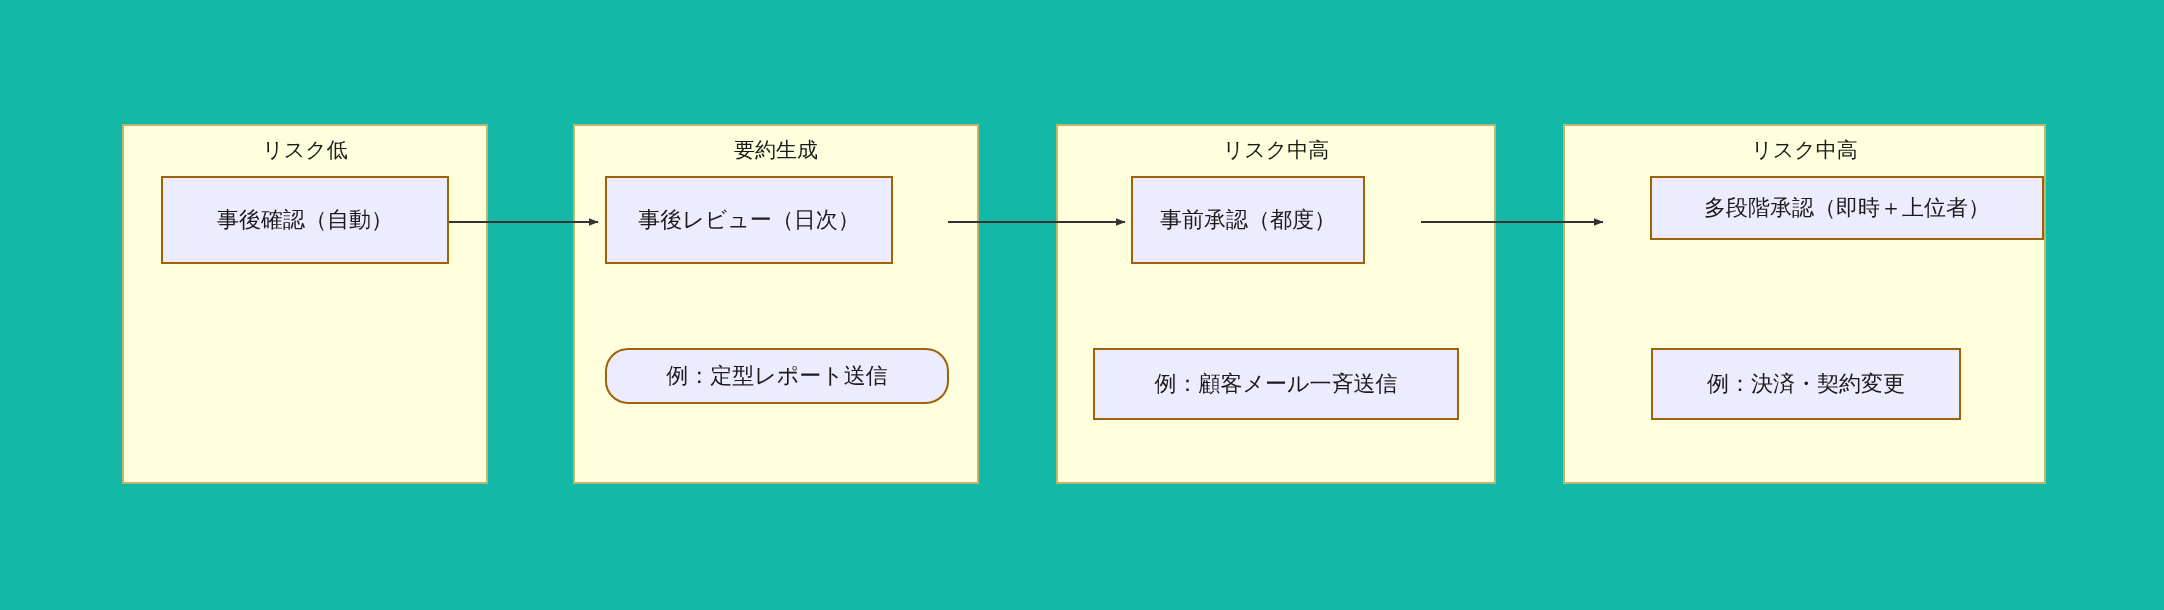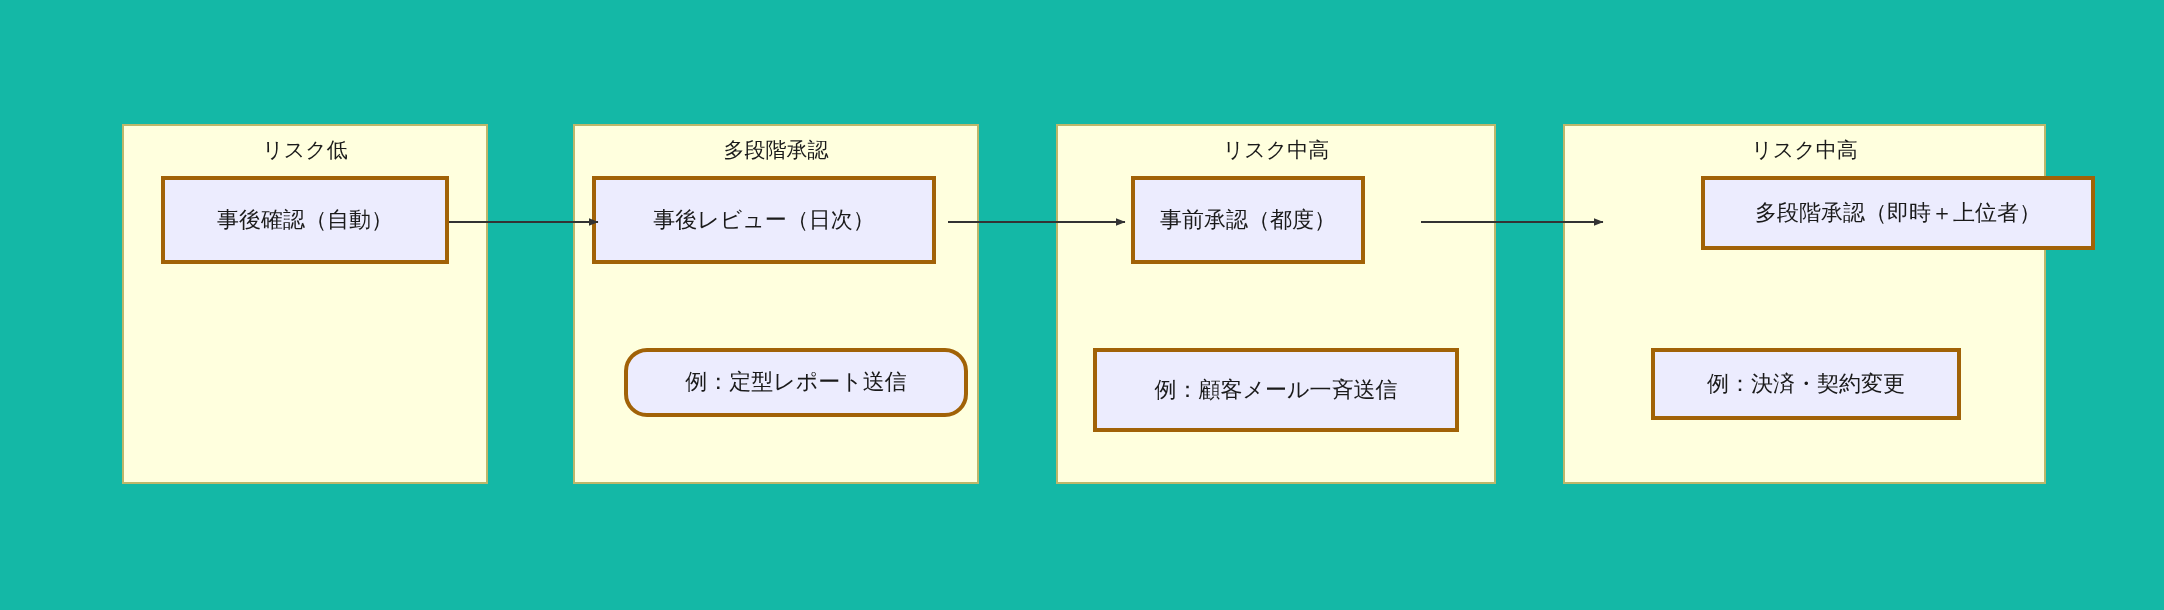--- a/index.html
+++ b/index.html
@@ -33,21 +33,21 @@
     text-align: center;
     font-size: 21px;
     color: #1a1a1a;
     line-height: 1.2;
     white-space: nowrap;
   }
   .node {
     position: absolute;
     box-sizing: border-box;
     background: #ececfe;
-    border: 4px solid #a16207;
+    border: 2px solid #a16207;
     display: flex;
     align-items: center;
     justify-content: center;
     color: #1a1a1a;
     font-size: 22px;
     line-height: 1.2;
     white-space: nowrap;
   }
   .edge-layer {
     position: absolute;
@@ -64,43 +64,43 @@
 <div id="canvas">
 
   <div class="cluster" style="left:122px; top:124px; width:366px; height:360px;">
     <div class="cluster-title">リスク低</div>
   </div>
   <div class="node" style="left:161px; top:176px; width:288px; height:88px;">
     <span>事後確認（自動）</span>
   </div>
 
   <div class="cluster" style="left:573px; top:124px; width:406px; height:360px;">
-    <div class="cluster-title">多段階承認</div>
+    <div class="cluster-title">要約生成</div>
   </div>
-  <div class="node" style="left:592px; top:176px; width:344px; height:88px;">
+  <div class="node" style="left:605px; top:176px; width:288px; height:88px;">
     <span>事後レビュー（日次）</span>
   </div>
-  <div class="node" style="left:624px; top:348px; width:344px; height:69px;border-radius:23px;">
+  <div class="node" style="left:605px; top:348px; width:344px; height:56px;border-radius:23px;">
     <span>例：定型レポート送信</span>
   </div>
 
   <div class="cluster" style="left:1056px; top:124px; width:440px; height:360px;">
     <div class="cluster-title">リスク中高</div>
   </div>
   <div class="node" style="left:1131px; top:176px; width:234px; height:88px;">
     <span>事前承認（都度）</span>
   </div>
-  <div class="node" style="left:1093px; top:348px; width:366px; height:84px;">
+  <div class="node" style="left:1093px; top:348px; width:366px; height:72px;">
     <span>例：顧客メール一斉送信</span>
   </div>
 
   <div class="cluster" style="left:1563px; top:124px; width:483px; height:360px;">
     <div class="cluster-title">リスク中高</div>
   </div>
-  <div class="node" style="left:1701px; top:176px; width:394px; height:74px;">
+  <div class="node" style="left:1650px; top:176px; width:394px; height:64px;">
     <span>多段階承認（即時＋上位者）</span>
   </div>
   <div class="node" style="left:1651px; top:348px; width:310px; height:72px;">
     <span>例：決済・契約変更</span>
   </div>
 
   <svg class="edge-layer" width="2164" height="610" viewBox="0 0 2164 610">
     <defs>
       <marker id="arrowhead" markerWidth="10" markerHeight="8" refX="9.5" refY="4" orient="auto" markerUnits="userSpaceOnUse">
         <path d="M0,0 L10,4 L0,8 Z" fill="#333333"></path>

